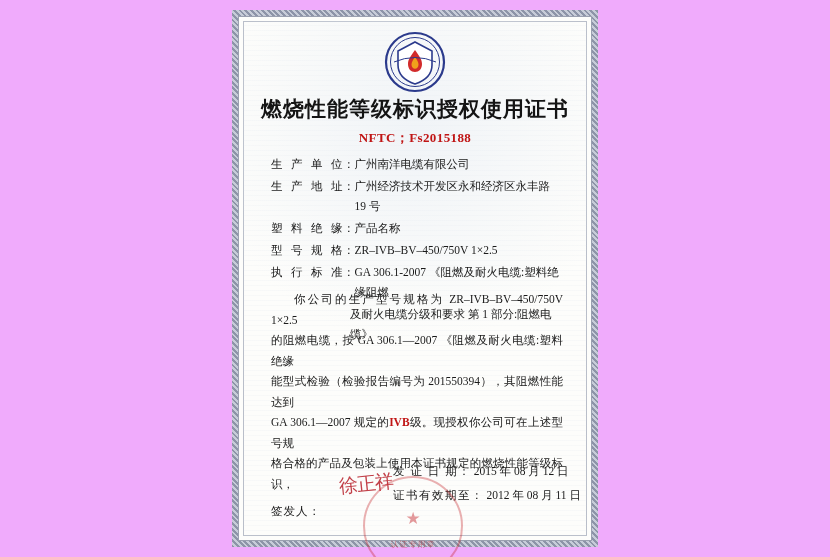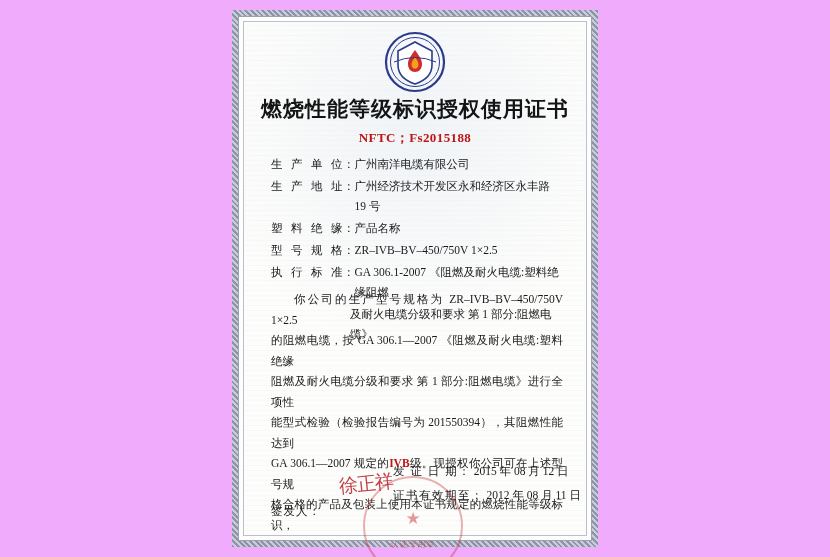--- a/index.html
+++ b/index.html
@@ -295,21 +295,20 @@
         <span class="field-label">执行标准</span>
         <span class="field-colon">：</span>
         <span class="field-value">GA 306.1-2007 《阻燃及耐火电缆:塑料绝缘阻燃</span>
       </div>
       <div class="field-value-sub">及耐火电缆分级和要求 第 1 部分:阻燃电缆》</div>
     </div>
 
     <div class="body-text">
       <p class="indent">你公司的生产型号规格为 ZR–IVB–BV–450/750V 1×2.5</p>
       <p>的阻燃电缆，按 GA 306.1—2007 《阻燃及耐火电缆:塑料绝缘</p>
-      <p>阻燃及耐火电缆分级和要求 第 1 部分:阻燃电缆》进行全项性</p>
       <p>能型式检验（检验报告编号为 201550394），其阻燃性能达到</p>
       <p><span>GA 306.1—2007 规定的</span><span class="grade">IVB</span><span>级。现授权你公司可在上述型号规</span></p>
       <p>格合格的产品及包装上使用本证书规定的燃烧性能等级标识，</p>
     </div>
 
     <div class="dates">
       <div class="date-row">
         <span class="date-label">发 证 日 期</span>
         <span>：</span>
         <span class="date-value">2015 年 08 月 12 日</span>

